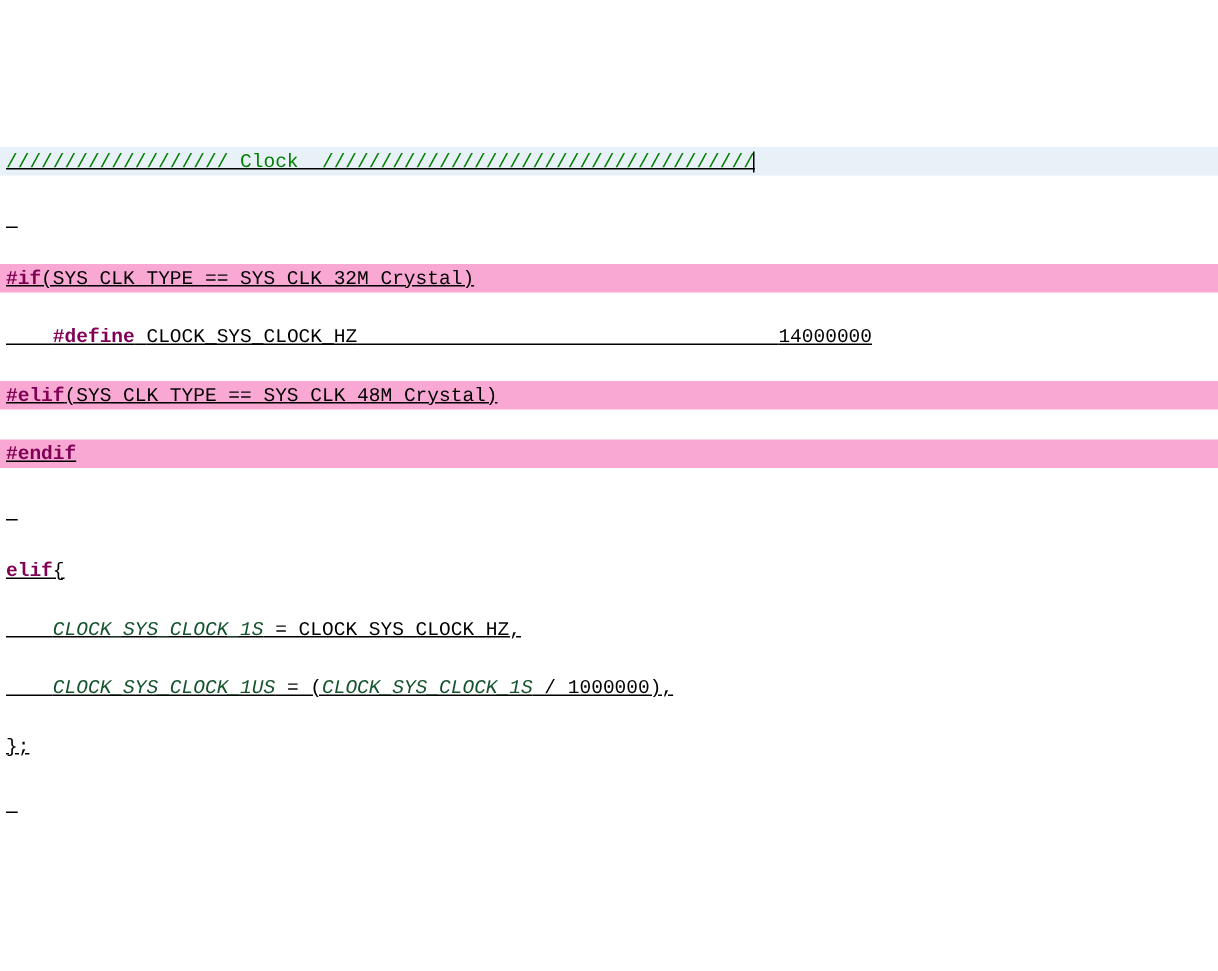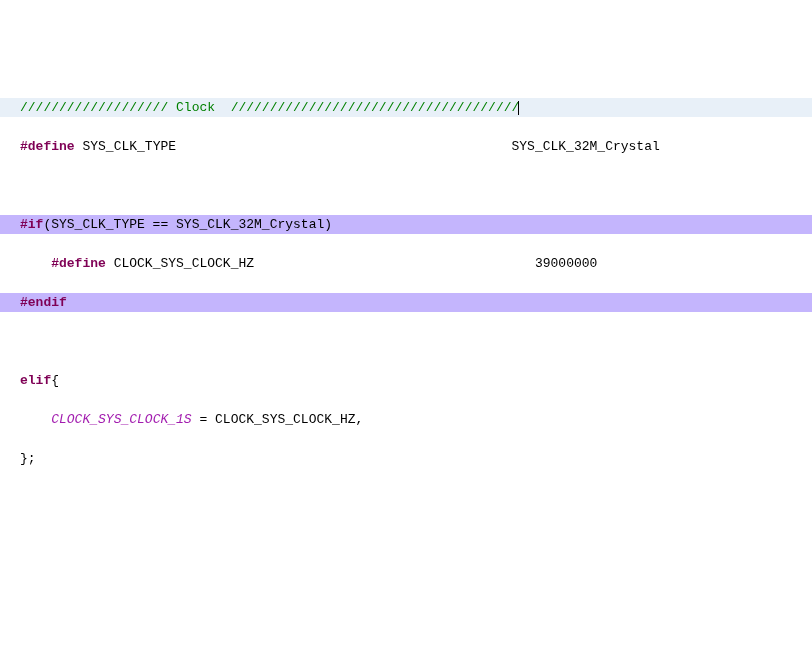--- a/index.html
+++ b/index.html
@@ -6,50 +6,51 @@
     margin: 0;
     padding: 0;
     font-family: Consolas, "Courier New", monospace;
     font-size: 13px;
     line-height: 1.5;
     background: #ffffff;
     color: #000000;
     white-space: pre;
   }
   .code-container { width: 812px; }
-  .line { display: block; padding: 0 20px; }
+  .line { display: block; padding: 0 4px; text-decoration: underline; }
   .hl-current { background: #e8f0f8; }
-  .hl-if { background: #c4b5fd; }
+  .hl-if { background: #f9a8d4; }
   .kw { color: #7f0055; font-weight: bold; }
   .comment { color: #008000; }
-  .enumval { color: #a21caf; font-style: italic; }
+  .enumval { color: #14532d; font-style: italic; }
   .cursor {
     display: inline-block;
     width: 1px;
     height: 14px;
     background: #000;
     vertical-align: text-bottom;
     margin-left: -1px;
   }
 </style>
 </head>
 <body>
 
 
 
 <div class="code-container">
 <span class="line hl-current"><span class="comment">/////////////////// Clock  /////////////////////////////////////</span><span class="cursor"></span></span>
-<span class="line"><span class="kw">#define</span> <span>SYS_CLK_TYPE</span>                                           <span>SYS_CLK_32M_Crystal</span></span>
 <span class="line"> </span>
 <span class="line hl-if"><span class="kw">#if</span><span>(SYS_CLK_TYPE == SYS_CLK_32M_Crystal)</span></span>
-<span class="line">    <span class="kw">#define</span> <span>CLOCK_SYS_CLOCK_HZ</span>                                    <span>39000000</span></span>
+<span class="line">    <span class="kw">#define</span> <span>CLOCK_SYS_CLOCK_HZ</span>                                    <span>14000000</span></span>
+<span class="line hl-if"><span class="kw">#elif</span><span>(SYS_CLK_TYPE == SYS_CLK_48M_Crystal)</span></span>
 <span class="line hl-if"><span class="kw">#endif</span></span>
 <span class="line"> </span>
 <span class="line"><span class="kw">elif</span><span>{</span></span>
 <span class="line">    <span class="enumval">CLOCK_SYS_CLOCK_1S</span><span> = CLOCK_SYS_CLOCK_HZ,</span></span>
+<span class="line">    <span class="enumval">CLOCK_SYS_CLOCK_1US</span><span> = (</span><span class="enumval">CLOCK_SYS_CLOCK_1S</span><span> / 1000000),</span></span>
 <span class="line"><span>};</span></span>
 <span class="line"> </span>
 
 
 
 
 
 
 
 

